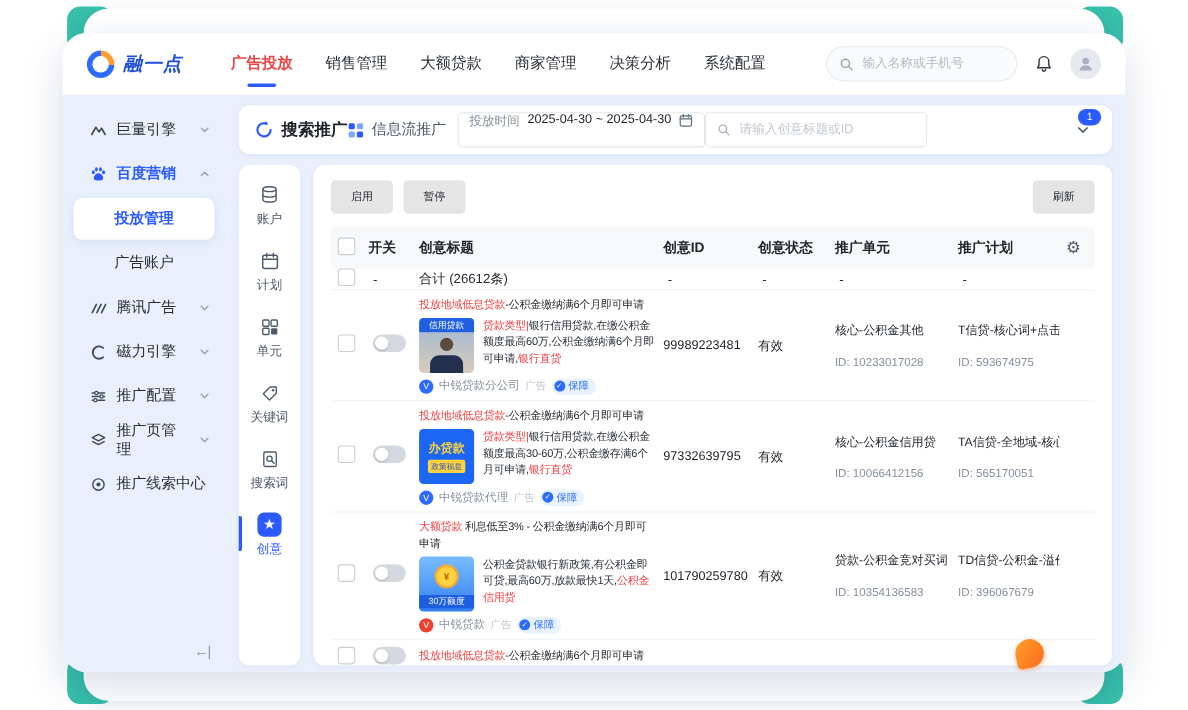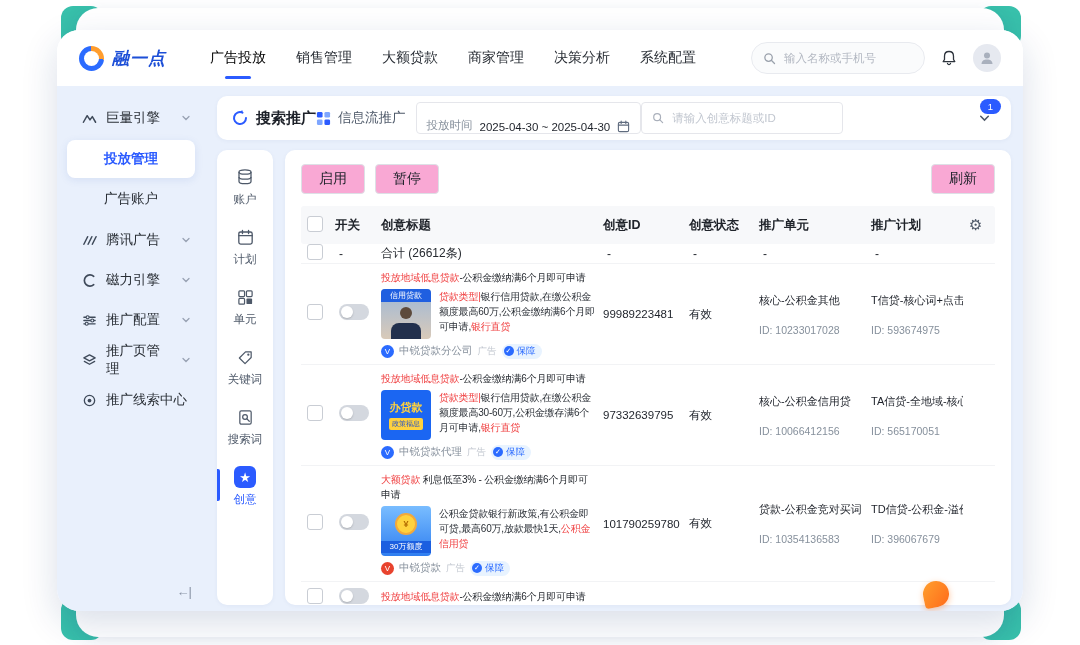--- a/index.html
+++ b/index.html
@@ -13,21 +13,21 @@
   .window{position:absolute;left:57px;top:30px;width:966px;height:581px;border-radius:22px;background:#fff;box-shadow:0 12px 36px rgba(20,50,110,.16);overflow:hidden;display:flex;flex-direction:column}
 
   
   .topbar{height:56px;flex:0 0 auto;display:flex;align-items:center;padding:0 22px;background:#fff}
   .logo{display:flex;align-items:center;gap:8px;cursor:pointer}
   .logo-ico{width:25px;height:25px;border-radius:50%;background:conic-gradient(#ff9d2e 0 95deg,#2b6bff 95deg 360deg);position:relative;flex:0 0 auto}
   .logo-ico::after{content:"";position:absolute;inset:5px;border-radius:50%;background:#fff}
   .logo-text{font-size:17px;font-weight:700;font-style:italic;color:#1d4fd7;letter-spacing:1px}
   .topnav{display:flex;gap:30px;margin-left:44px;height:100%;align-items:stretch}
   .tn{font-size:14px;color:#2a2f36;display:flex;align-items:center;position:relative;cursor:pointer;white-space:nowrap}
-  .tn.active{color:#000000;font-weight:400}
+  .tn.active{color:#ef4444;font-weight:700}
   .tn.active::after{content:"";position:absolute;left:50%;transform:translateX(-50%);bottom:7px;width:26px;height:3px;border-radius:2px;background:#2b5bff}
   .top-right{margin-left:auto;display:flex;align-items:center;gap:15px}
   .searchpill{display:flex;align-items:center;gap:6px;width:150px;height:30px;border:1px solid #e8eaef;background:#fafbfc;border-radius:16px;padding:0 11px}
   .searchpill .sic{color:#9aa1ac;display:flex}
   .searchpill input{border:0;outline:0;background:transparent;flex:1;min-width:0;font-size:11.5px;color:#333;font-family:inherit}
   .searchpill input::placeholder{color:#b3b8c2}
   .iconbtn{color:#2e343d;display:flex;cursor:pointer}
   .avatar{width:28px;height:28px;border-radius:50%;background:#e6e9f0;color:#a9b0bd;display:flex;align-items:center;justify-content:center;cursor:pointer}
 
   
@@ -41,21 +41,21 @@
   .sub-item{height:38px;margin:2px 10px;border-radius:8px;display:flex;align-items:center;justify-content:center;font-size:13.5px;color:#2a2f36;cursor:pointer}
   .sub-item.selected{background:#fff;color:#2b5bff;font-weight:700;box-shadow:0 2px 8px rgba(40,80,180,.10)}
   .collapse{position:absolute;bottom:12px;right:14px;font-size:13px;color:#8a94a6;cursor:pointer;letter-spacing:-1px}
 
   
   .main{flex:1;min-width:0;display:flex;flex-direction:column;gap:10px;padding:10px 12px 6px}
   .filter-card{flex:0 0 auto;height:44px;background:#fff;border-radius:10px;display:flex;align-items:center;padding:0 14px;box-shadow:0 1px 4px rgba(30,60,120,.05)}
   .ftab{display:flex;align-items:center;gap:7px;cursor:pointer}
   .ftab .fname{font-size:15px;font-weight:700;color:#1d2129;white-space:nowrap}
   .ftab.feed .fname{font-size:13.5px;font-weight:400;color:#4e5969}
-  .datebox{display:flex;align-items:flex-end;gap:7px;height:30px;border:1px solid #e5e6eb;border-radius:4px;padding:0 10px;margin-left:10px;cursor:pointer;white-space:nowrap}
+  .datebox{display:flex;align-items:flex-start;gap:7px;height:30px;border:1px solid #e5e6eb;border-radius:4px;padding:0 10px;margin-left:10px;cursor:pointer;white-space:nowrap}
   .dlabel{font-size:11.5px;color:#86909c}
   .dval{font-size:11.5px;color:#1d2129}
   .cal{color:#5f6b7e;display:flex}
   .kwbox{display:flex;align-items:center;gap:6px;height:30px;width:180px;border:1px solid #e5e6eb;border-radius:4px;padding:0 10px}
   .kwbox .sic{color:#aab0bb;display:flex}
   .kwbox input{border:0;outline:0;flex:1;min-width:0;font-size:11.5px;color:#333;font-family:inherit}
   .kwbox input::placeholder{color:#c2c7d0}
   .fb-right{margin-left:auto;position:relative;display:flex;align-items:center;cursor:pointer;color:#4e5969;padding:6px}
   .badge1{position:absolute;top:-7px;right:-4px;min-width:15px;height:15px;border-radius:8px;background:#2b5bff;color:#fff;font-size:9.5px;display:flex;align-items:center;justify-content:center;padding:0 3px}
 
@@ -65,21 +65,21 @@
   .sn-item{position:relative;width:100%;display:flex;flex-direction:column;align-items:center;gap:4px;color:#4e5969;cursor:pointer}
   .sn-ico{width:22px;height:22px;display:flex;align-items:center;justify-content:center;color:#4e5969}
   .sn-label{font-size:11.5px}
   .sn-item.active{color:#2b5bff}
   .sn-item.active::before{content:"";position:absolute;left:0;top:3px;width:3px;height:32px;border-radius:0 2px 2px 0;background:#2b5bff}
   .sn-item.active .sn-ico{background:#2b5bff;border-radius:6px;color:#fff;font-size:13px}
 
   
   .table-card{flex:1;min-width:0;background:#fff;border-radius:10px;padding:14px 16px 0;display:flex;flex-direction:column;overflow:hidden;box-shadow:0 1px 4px rgba(30,60,120,.05);position:relative}
   .tc-toolbar{flex:0 0 auto;display:flex;gap:10px}
-  .btn{height:30px;padding:0 17px;border:1px solid #dde0e6;border-radius:4px;background:#f9a8d4;font-size:14px;color:#1d2129;display:flex;align-items:center;cursor:pointer;font-family:inherit}
+  .btn{height:30px;padding:0 17px;border:1px solid #dde0e6;border-radius:4px;background:#e5e5e5;font-size:10px;color:#1d2129;display:flex;align-items:center;cursor:pointer;font-family:inherit}
   .btn.refresh{margin-left:auto}
   .tgrid{display:grid;grid-template-columns:34px 46px 222px 86px 70px 112px minmax(0,1fr) 26px;align-items:center}
   .thead{flex:0 0 auto;margin-top:12px;height:38px;background:#f7f8fa;border-radius:3px;font-size:12.5px;font-weight:700;color:#20242b}
   .cb{width:14px;height:14px;border:1px solid #c9cdd4;border-radius:3px;background:#fff;display:inline-block;margin-left:6px;cursor:pointer}
   .toggle{width:30px;height:16px;border-radius:9px;background:#d4d8df;position:relative;display:inline-block;margin-left:4px;cursor:pointer}
   .toggle::after{content:"";position:absolute;left:2px;top:2px;width:12px;height:12px;border-radius:50%;background:#fff;box-shadow:0 1px 2px rgba(0,0,0,.18)}
   .gear{font-size:15px;color:#4e5969;cursor:pointer}
   .trow{border-bottom:1px solid #f2f3f5}
   .trow.summary{height:42px;font-size:12px;color:#262a30}
   .sum-label{font-size:12px;color:#262a30}
@@ -177,20 +177,37 @@
                 <path d="M1.5 12 L5.5 5 L8.5 9.5 L11 6 L14.5 12" fill="none" stroke="currentColor" stroke-width="1.6" stroke-linejoin="round" stroke-linecap="round"></path>
               </svg>
             </span>
           <span>巨量引擎</span>
           <span class="si-chevron">
               <svg width="10" height="10" viewBox="0 0 10 10">
                 <path d="M2 3.5 L5 6.5 L8 3.5" fill="none" stroke="currentColor" stroke-width="1.3" stroke-linecap="round"></path>
               </svg>
             </span>
         </div>
+        <div class="side-item active">
+          <span class="si-icon">
+              <svg width="15" height="15" viewBox="0 0 16 16" fill="currentColor">
+                <ellipse cx="3" cy="6" rx="1.4" ry="2"></ellipse>
+                <ellipse cx="13" cy="6" rx="1.4" ry="2"></ellipse>
+                <ellipse cx="6" cy="3.2" rx="1.4" ry="2"></ellipse>
+                <ellipse cx="10" cy="3.2" rx="1.4" ry="2"></ellipse>
+                <path d="M8 7 C5.5 7 3.5 9.5 3.5 11.5 C3.5 13.3 5 14 8 14 C11 14 12.5 13.3 12.5 11.5 C12.5 9.5 10.5 7 8 7 Z"></path>
+              </svg>
+            </span>
+          <span>百度营销</span>
+          <span class="si-chevron">
+              <svg width="10" height="10" viewBox="0 0 10 10">
+                <path d="M2 6.5 L5 3.5 L8 6.5" fill="none" stroke="currentColor" stroke-width="1.3" stroke-linecap="round"></path>
+              </svg>
+            </span>
+        </div>
         <div class="sub-item selected">投放管理</div>
         <div class="sub-item">广告账户</div>
         <div class="side-item">
           <span class="si-icon">
               <svg width="15" height="15" viewBox="0 0 16 16">
                 <path d="M2 12 L6 4 M6.5 12 L10.5 4 M11 12 L15 4" stroke="currentColor" stroke-width="1.6" fill="none" stroke-linecap="round"></path>
               </svg>
             </span>
           <span>腾讯广告</span>
           <span class="si-chevron">

